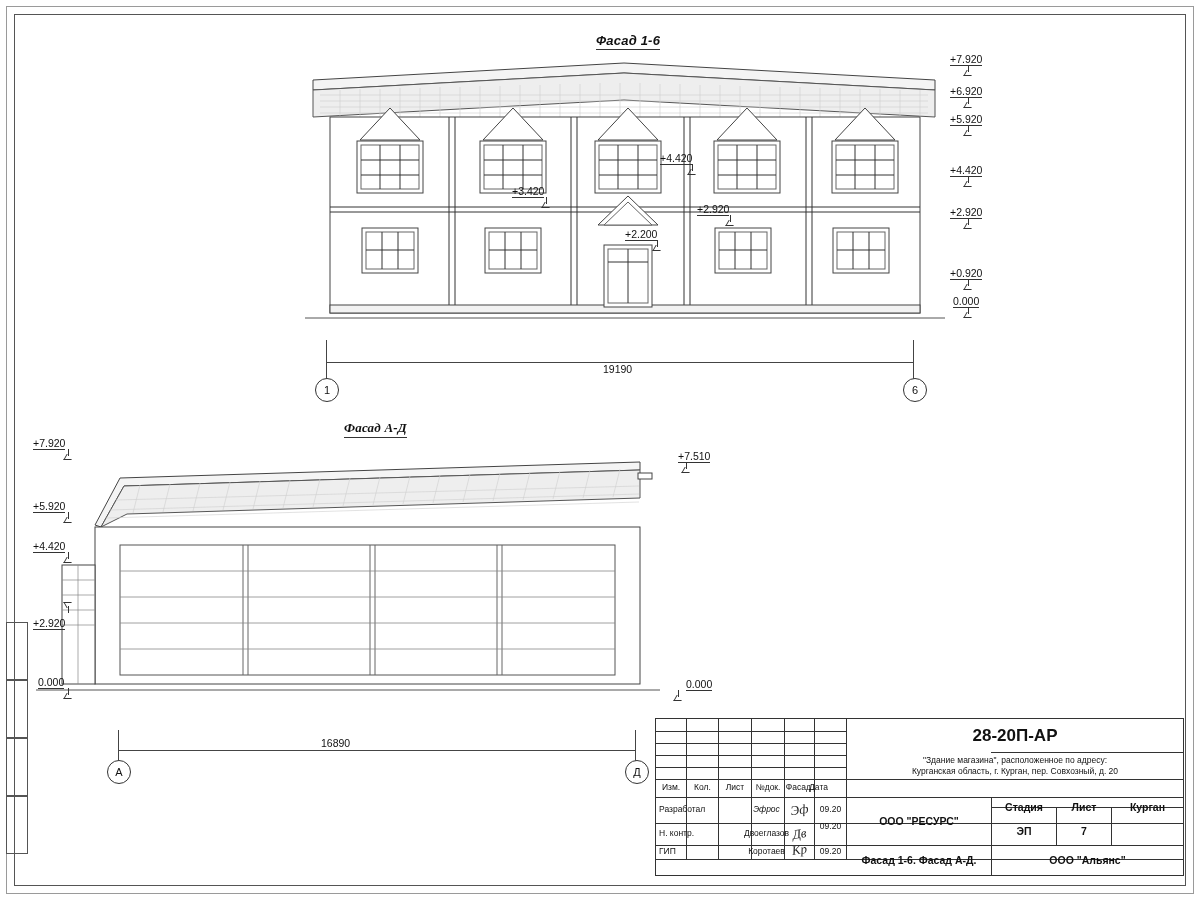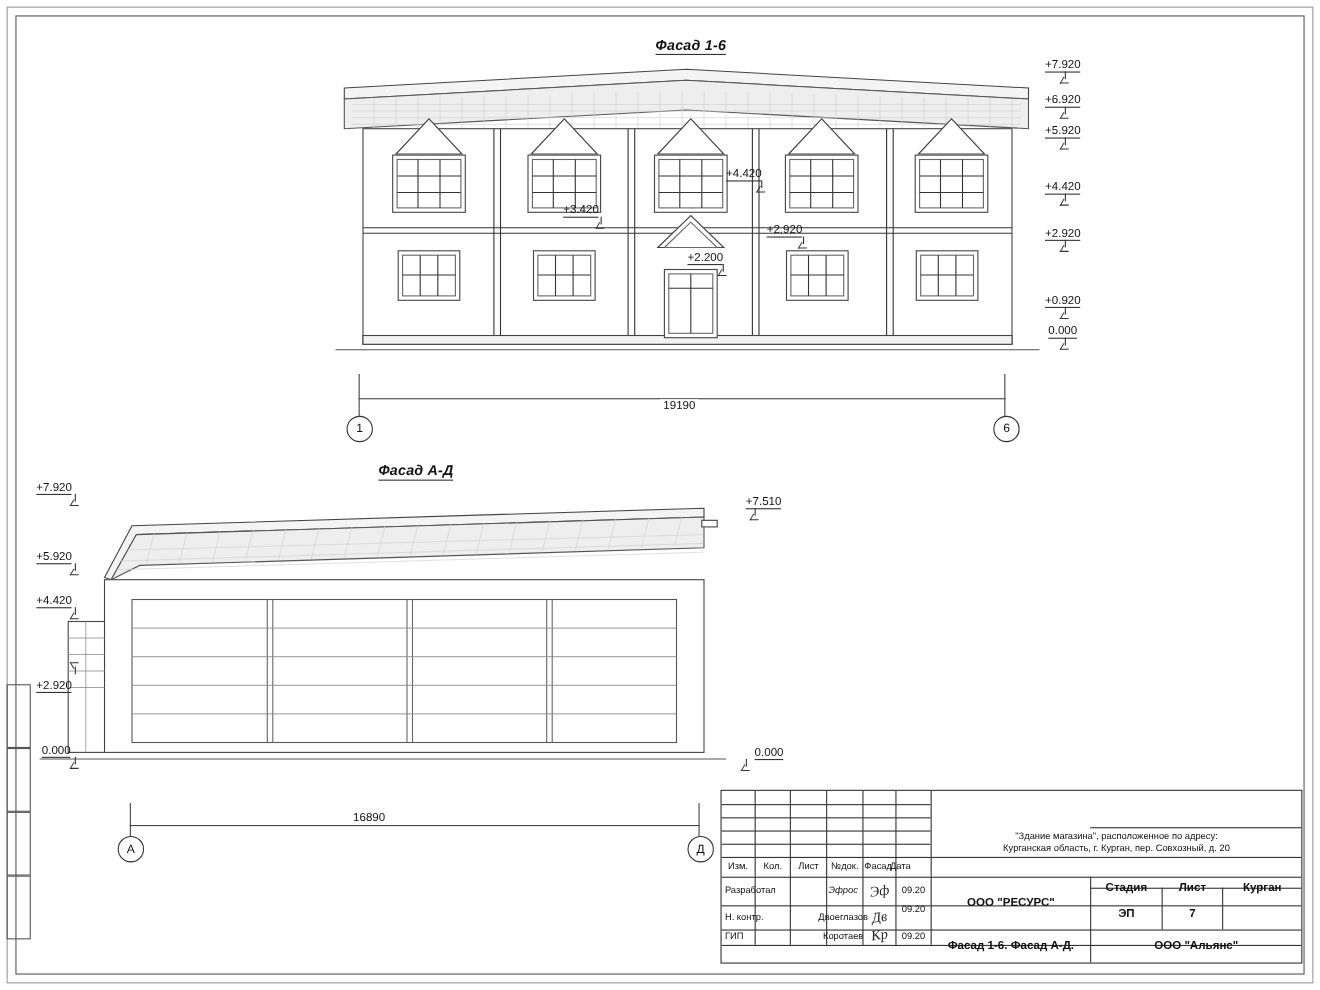--- a/index.html
+++ b/index.html
@@ -388,21 +388,21 @@
   <div class="lvl" style="left:625px; top:228px;">+2.200</div>
   <div class="arrow-dn" style="left:653px; top:240px;"></div>
 
   <div class="dim-line" style="left:326px; top:362px; width:588px;"></div>
   <div class="dim-tick" style="left:326px; top:340px; height:44px;"></div>
   <div class="dim-tick" style="left:913px; top:340px; height:44px;"></div>
   <div class="dim-text" style="left:600px; top:363px;">19190</div>
   <div class="axis-bubble" style="left:315px; top:378px;">1</div>
   <div class="axis-bubble" style="left:903px; top:378px;">6</div>
 
-  <div class="title" style="left:344px; top:420px;">Фасад А-Д</div>
+  <div class="title" style="left:344px; top:420px;font-family:Liberation Serif, serif;">Фасад А-Д</div>
 
   <div class="lvl" style="left:33px; top:437px;">+7.920</div>
   <div class="arrow-dn" style="left:64px; top:449px;"></div>
   <div class="lvl" style="left:33px; top:500px;">+5.920</div>
   <div class="arrow-dn" style="left:64px; top:512px;"></div>
   <div class="lvl" style="left:33px; top:540px;">+4.420</div>
   <div class="arrow-dn" style="left:64px; top:552px;"></div>
   <div class="lvl" style="left:33px; top:617px;">+2.920</div>
   <div class="arrow-dn" style="left:64px; top:603px; transform:scaleY(-1);"></div>
   <div class="lvl" style="left:38px; top:676px;">0.000</div>
@@ -459,20 +459,21 @@
     <div class="tb-cell tb-small left" style="left:0;   top:104px; width:62px; height:22px;">Н. контр.</div>
     <div class="tb-cell tb-small" style="left:63px; top:104px; width:95px; height:22px;">Двоеглазов</div>
     <div class="tb-cell sig" style="left:129px;top:104px; width:29px; height:22px;">Дв</div>
     <div class="tb-cell tb-small" style="left:159px;top:100px; width:31px; height:16px;">09.20</div>
 
     <div class="tb-cell tb-small left" style="left:0;   top:126px; width:62px; height:14px;">ГИП</div>
     <div class="tb-cell tb-small" style="left:63px; top:126px; width:95px; height:14px;">Коротаев</div>
     <div class="tb-cell sig" style="left:129px;top:120px; width:29px; height:22px;">Кр</div>
     <div class="tb-cell tb-small" style="left:159px;top:126px; width:31px; height:14px;">09.20</div>
 
+    <div class="tb-cell tb-big" style="left:191px; top:0; width:336px; height:33px;">28-20П-АР</div>
 
     <div class="tb-cell tb-small" style="left:191px; top:36px; width:336px; height:12px;">"Здание магазина", расположенное по адресу:</div>
     <div class="tb-cell tb-small" style="left:191px; top:47px; width:336px; height:12px;">Курганская область, г. Курган, пер. Совхозный, д. 20</div>
 
     <div class="tb-cell tb-mid" style="left:191px; top:78px; width:144px; height:48px;">ООО "РЕСУРС"</div>
 
     <div class="tb-cell tb-mid" style="left:191px; top:126px; width:144px; height:31px;">Фасад 1-6. Фасад А-Д.</div>
 
     <div class="tb-cell tb-mid" style="left:336px; top:78px; width:64px; height:20px;">Стадия</div>
     <div class="tb-cell tb-mid" style="left:401px; top:78px; width:54px; height:20px;">Лист</div>

